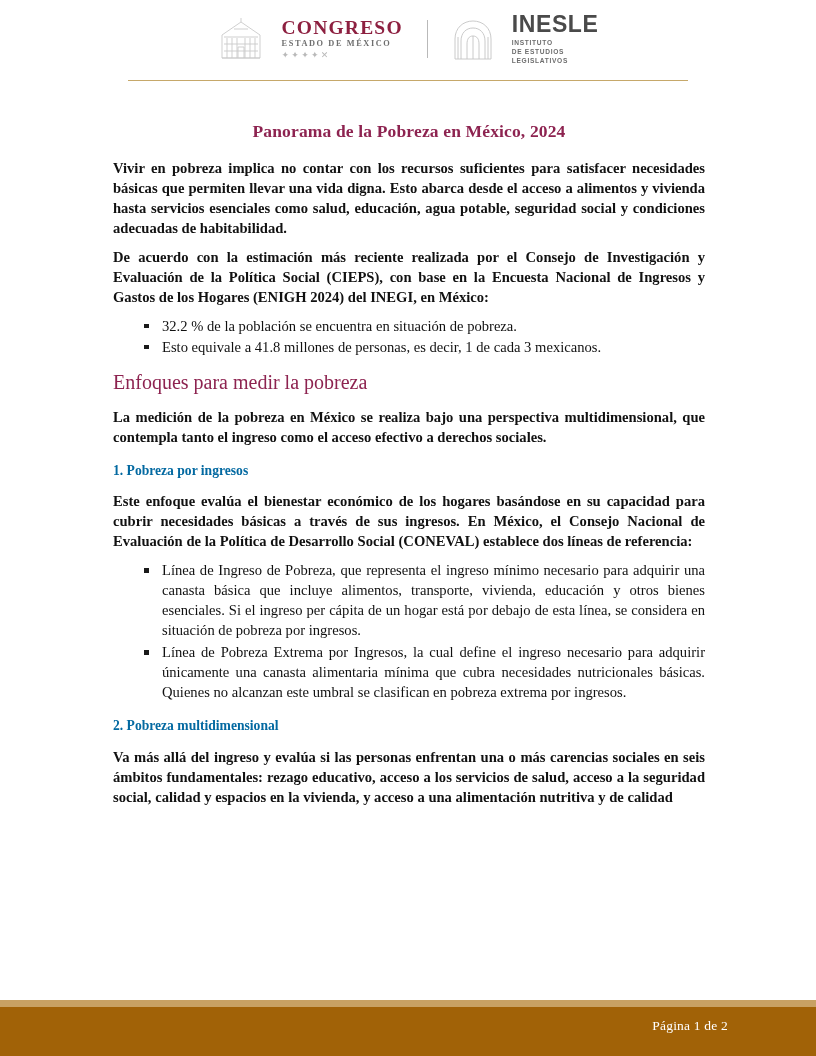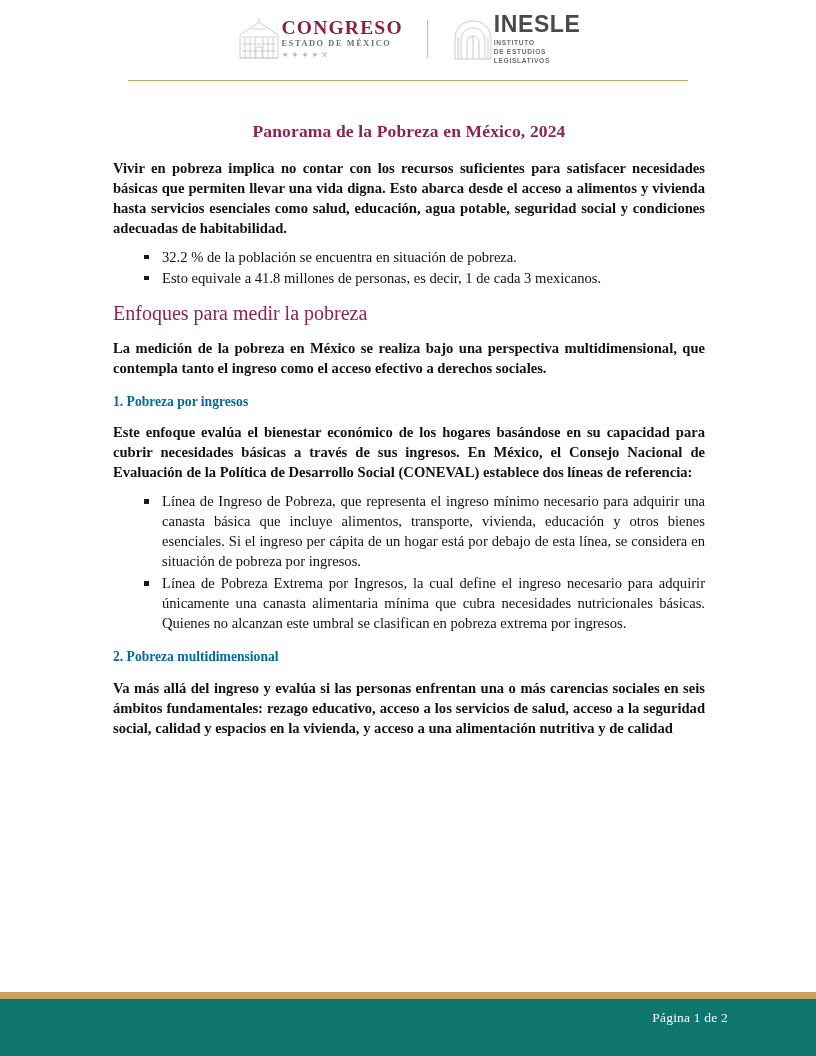--- a/index.html
+++ b/index.html
@@ -28,21 +28,21 @@
     display: flex;
     align-items: center;
     justify-content: center;
     gap: 18px;
     height: 66px;
     padding-top: 6px;
   }
   .logo-block {
     display: flex;
     align-items: center;
-    gap: 0;
+    gap: 18px;
   }
   .logo-divider {
     width: 1px;
     height: 38px;
     background: #b9b9b9;
     margin: 0 6px;
   }
   .congreso-mark { width: 46px; height: 44px; display: block; }
   .inesle-mark  { width: 42px; height: 44px; display: block; }
 
@@ -177,22 +177,22 @@
     bottom: 0;
     width: 816px;
   }
   .footer-gold {
     width: 816px;
     height: 7px;
     background: #c8a163;
   }
   .footer-band {
     width: 816px;
-    height: 57px;
-    background: #0f766e;
+    height: 49px;
+    background: #a16207;
     position: relative;
   }
   .page-number {
     position: absolute;
     right: 88px;
     top: 11px;
     color: #ffffff;
     font-size: 13.5px;
     letter-spacing: 0.2px;
     font-family: "Liberation Serif", "DejaVu Serif", serif;
@@ -254,20 +254,21 @@
   </div>
   <div class="header-rule"></div>
 </div>
 
 <div class="page-body">
 
   <h1 class="doc-title">Panorama de la Pobreza en México, 2024</h1>
 
   <p class="para">Vivir en pobreza implica no contar con los recursos suficientes para satisfacer necesidades básicas que permiten llevar una vida digna. Esto abarca desde el acceso a alimentos y vivienda hasta servicios esenciales como salud, educación, agua potable, seguridad social y condiciones adecuadas de habitabilidad.</p>
 
+  <p class="para">De acuerdo con la estimación más reciente realizada por el Consejo de Investigación y Evaluación de la Política Social (CIEPS), con base en la Encuesta Nacional de Ingresos y Gastos de los Hogares (ENIGH 2024) del INEGI, en México:</p>
 
   <ul class="sq-list tight">
     <li>32.2 % de la población se encuentra en situación de pobreza.</li>
     <li>Esto equivale a 41.8 millones de personas, es decir, 1 de cada 3 mexicanos.</li>
   </ul>
 
   <h2 class="section-head">Enfoques para medir la pobreza</h2>
 
   <p class="para">La medición de la pobreza en México se realiza bajo una perspectiva multidimensional, que contempla tanto el ingreso como el acceso efectivo a derechos sociales.</p>
 

